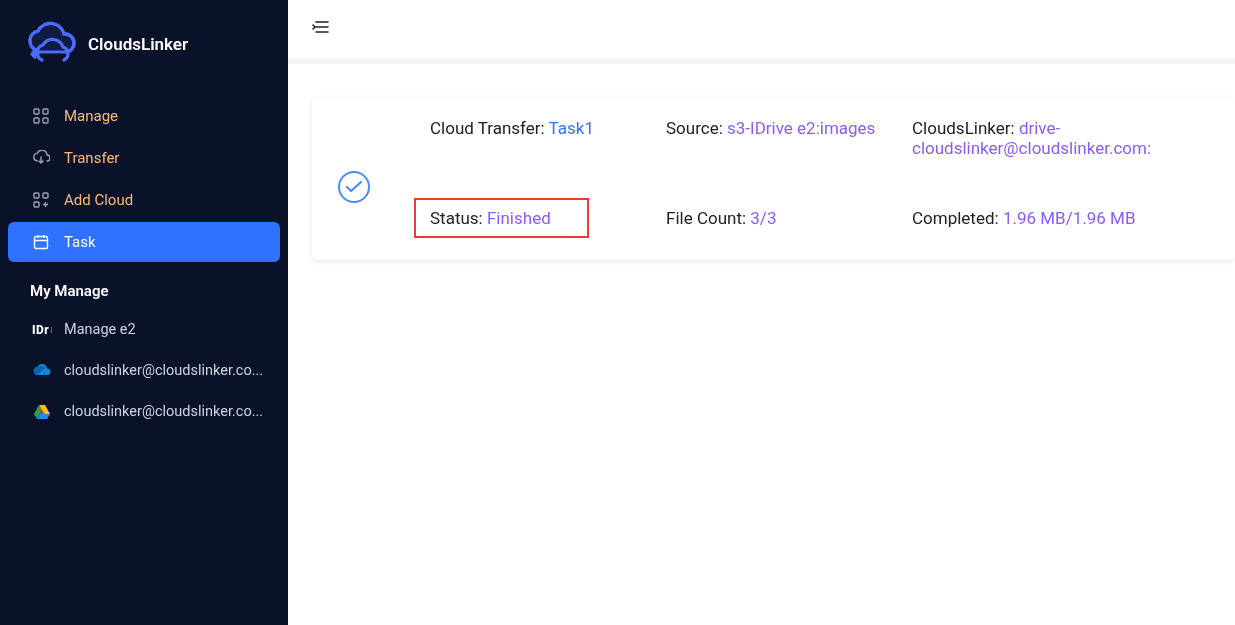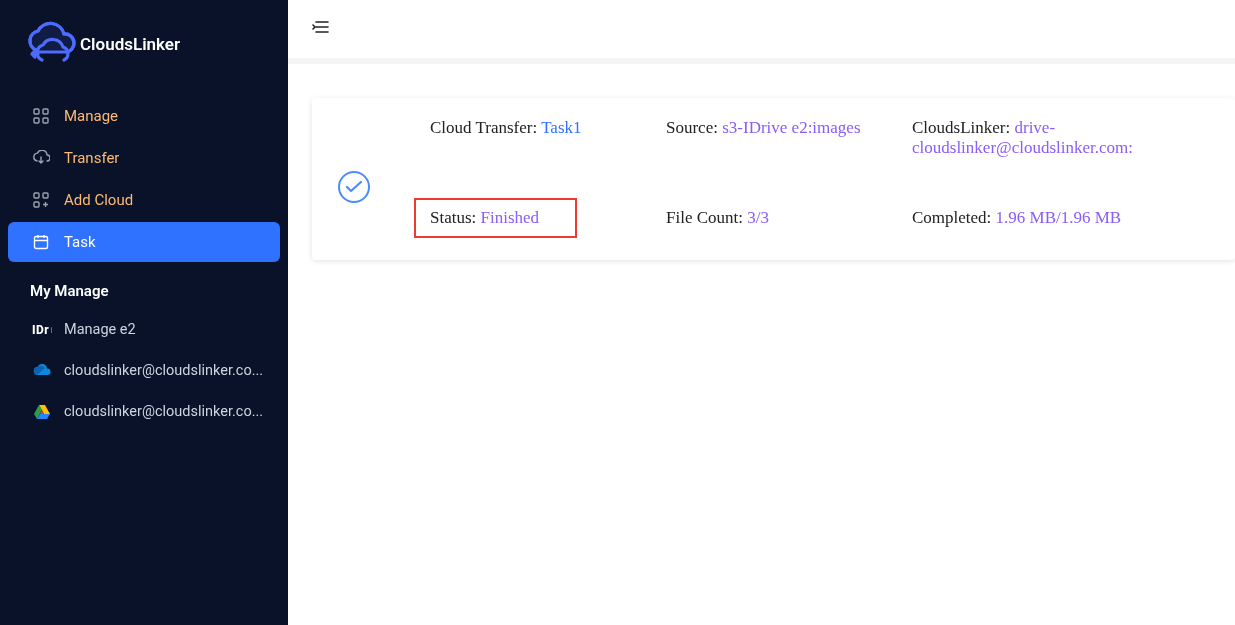--- a/index.html
+++ b/index.html
@@ -15,20 +15,21 @@
     width: 288px;
     height: 625px;
     background: #0a1229;
     color: #e5e7eb;
     flex-shrink: 0;
     padding-top: 10px;
   }
   .logo-row {
     display: flex;
     align-items: center;
+    gap: 8px;
     padding: 10px 20px 24px 20px;
   }
   .logo-icon svg { display: block; }
   .logo-text {
     font-size: 17px;
     font-weight: 600;
     color: #fff;
   }
   .section-title {
     font-size: 15px;
@@ -135,21 +136,20 @@
   }
   .status-circle svg { display:block; }
   .task-grid {
     flex:1;
     display: grid;
     grid-template-columns: 220px 230px auto;
     row-gap: 40px;
     column-gap: 16px;
     font-size: 17px;
     color: #222;
-    font-family: Liberation Serif, serif;
   }
   .cell-label { color: #222; }
   .cell-value-blue { color: #2e72ff; }
   .cell-value-gray { color: #8b5cf6; }
   .status-box {
     border: 2.5px solid #ee3a2f;
     padding: 8px 36px 8px 14px;
     width: fit-content;
     margin-left: -16px;
   }

